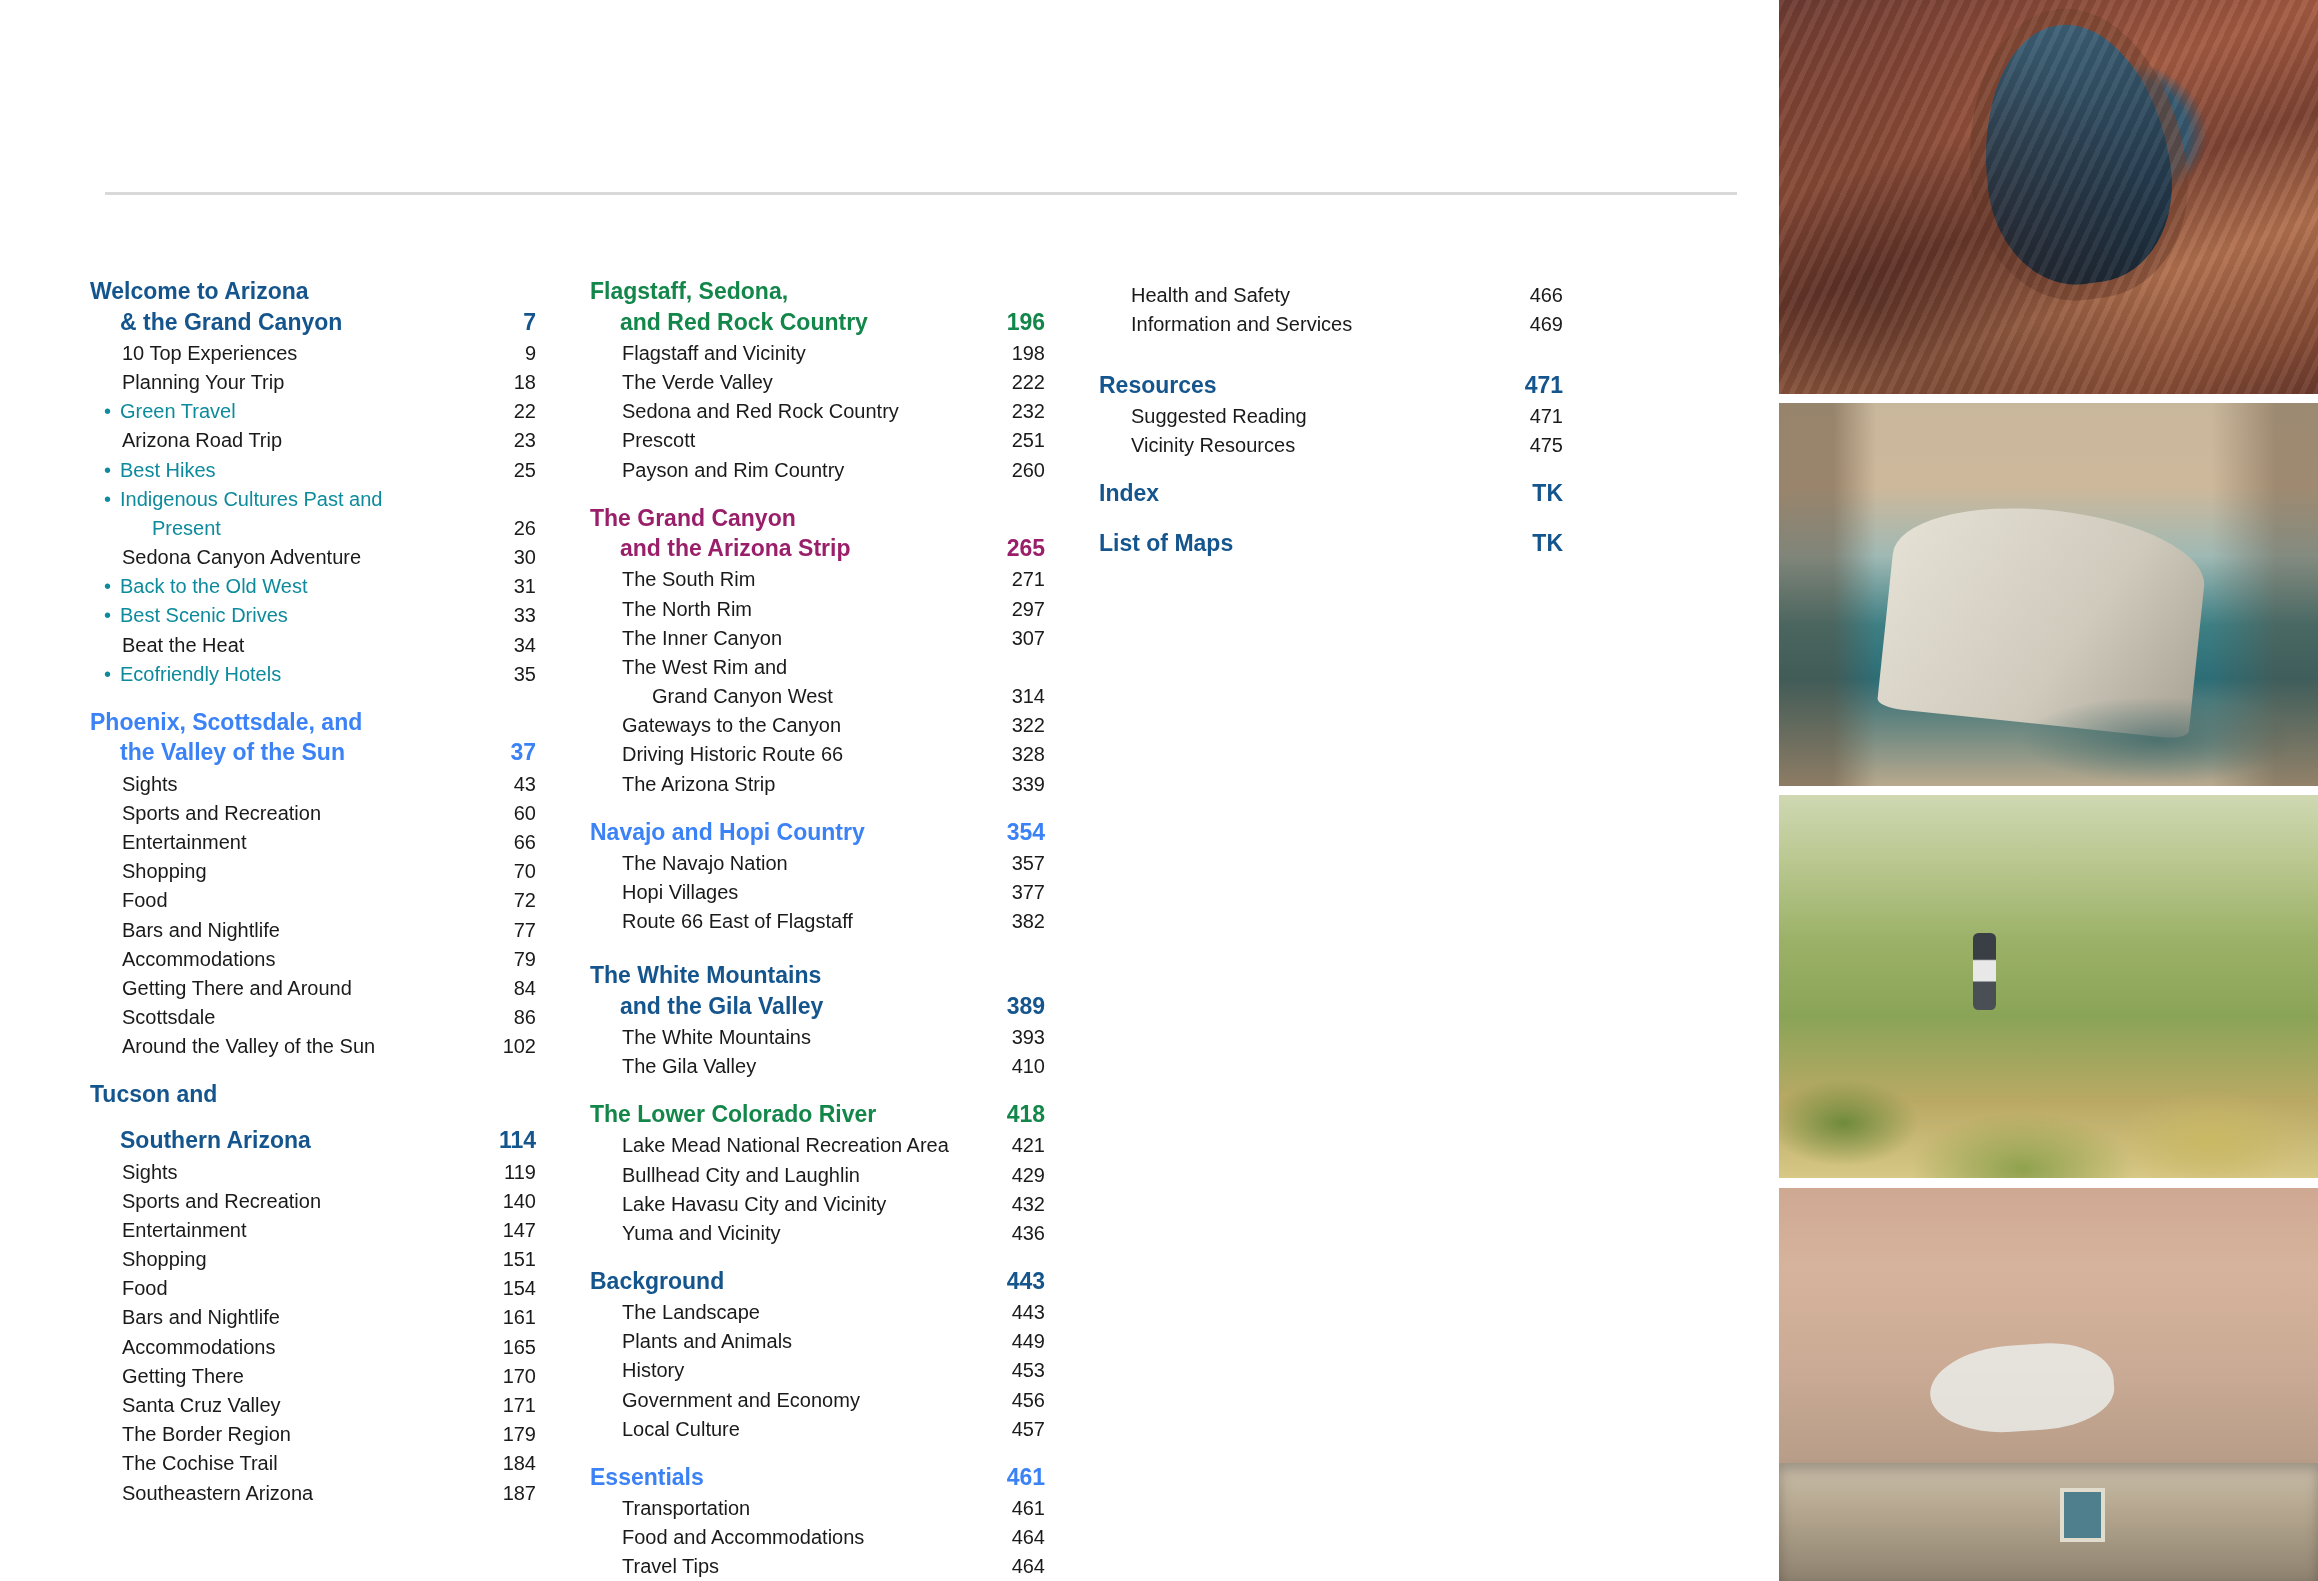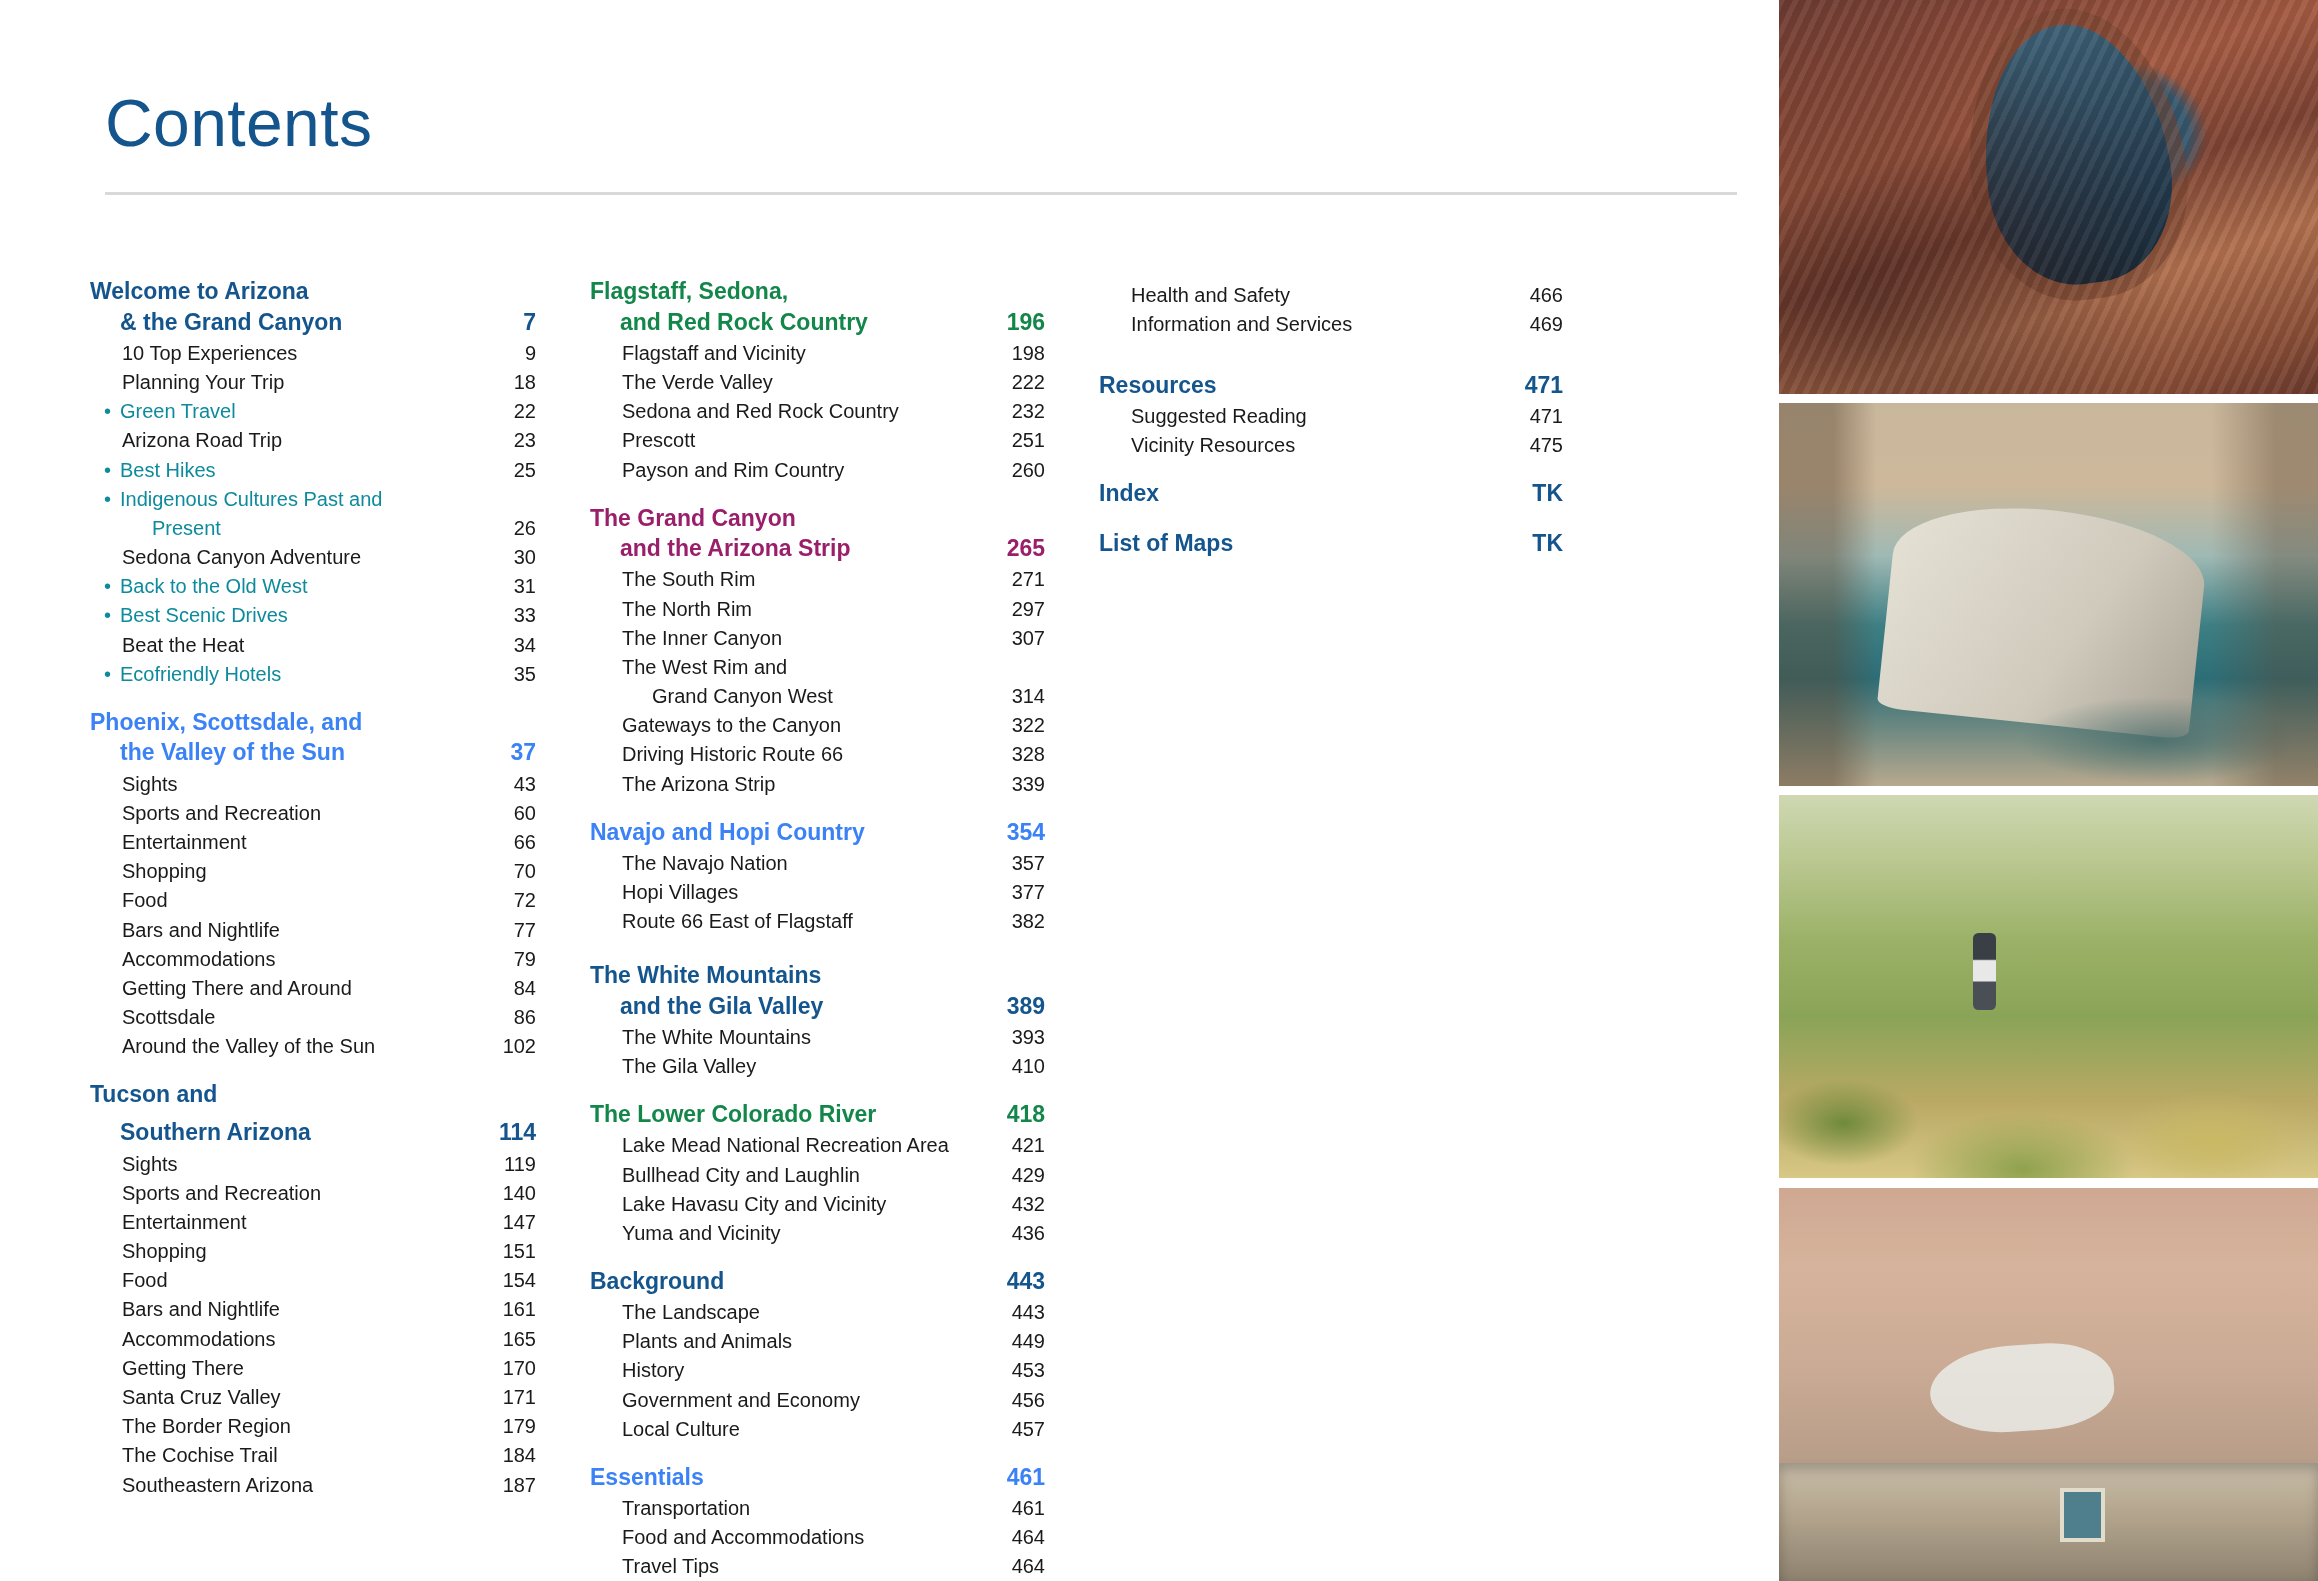--- a/index.html
+++ b/index.html
@@ -263,21 +263,20 @@
     background: #4f7f8c;
     border: 4.5px solid #e2dccd;
     z-index: 3;
   }
 </style>
 </head>
 <body>
 
 <div class="page">
 
-  <div class="title">Contents</div>
   <div class="title-rule"></div>
 
   <div class="cols">
     <div class="col c1">
         <div class="grp" style="margin-top: 0px;">
           <div class="sec-row">
             <span class="sec-label c-blue">Welcome to Arizona</span>
           </div>
           <div class="sec-row" style="margin-top: 3.6px;">
             <span class="sec-label c-blue indent">&amp; the Grand Canyon</span>
@@ -400,21 +399,21 @@
           <div class="sub-row">
             <span class="sub-label"><span>Around the Valley of the Sun</span></span>
             <span class="dots"><span class="dotline"></span></span>
             <span class="pg">102</span>
           </div>
         </div>
         <div class="grp" style="margin-top: 23px;">
           <div class="sec-row">
             <span class="sec-label c-blue">Tucson and</span>
           </div>
-          <div class="sec-row" style="margin-top: 11px;">
+          <div class="sec-row" style="margin-top: 19px;">
             <span class="sec-label c-blue indent">Southern Arizona</span>
             <span class="dots"><span class="dotline"></span></span>
             <span class="pg c-blue">114</span>
           </div>
           <div class="sub-row">
             <span class="sub-label"><span>Sights</span></span>
             <span class="dots"><span class="dotline"></span></span>
             <span class="pg">119</span>
           </div>
           <div class="sub-row">

